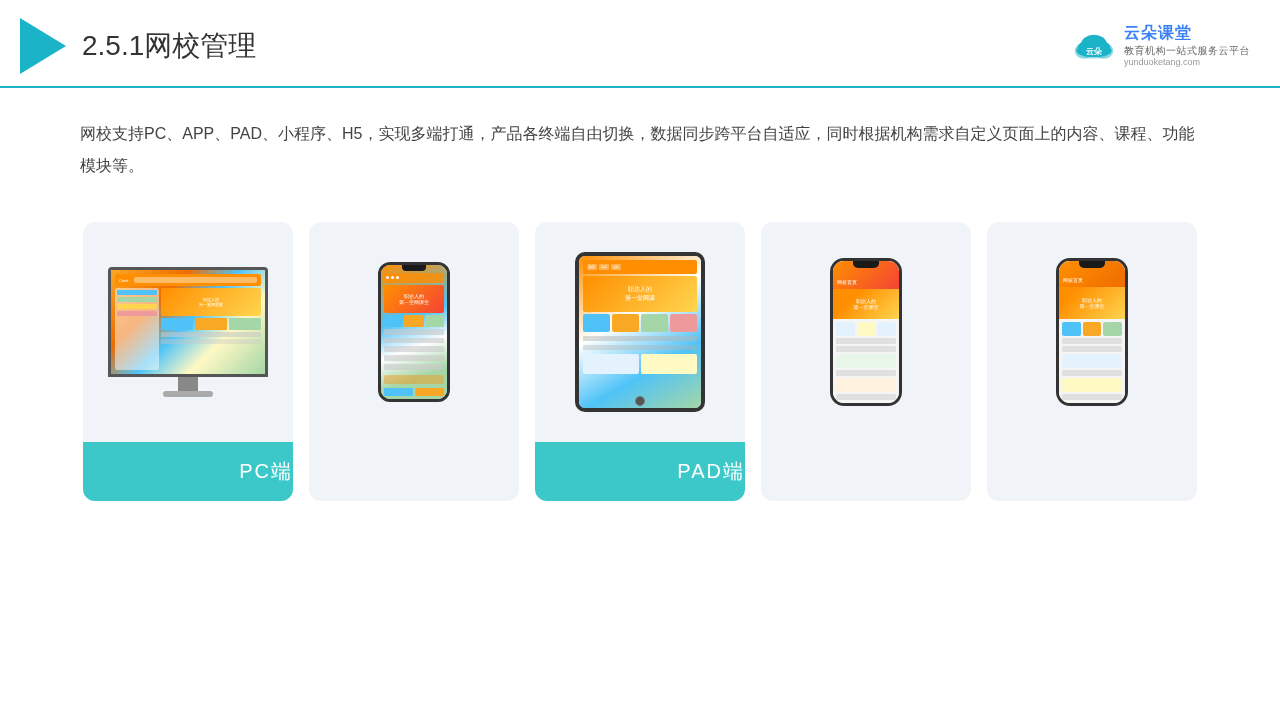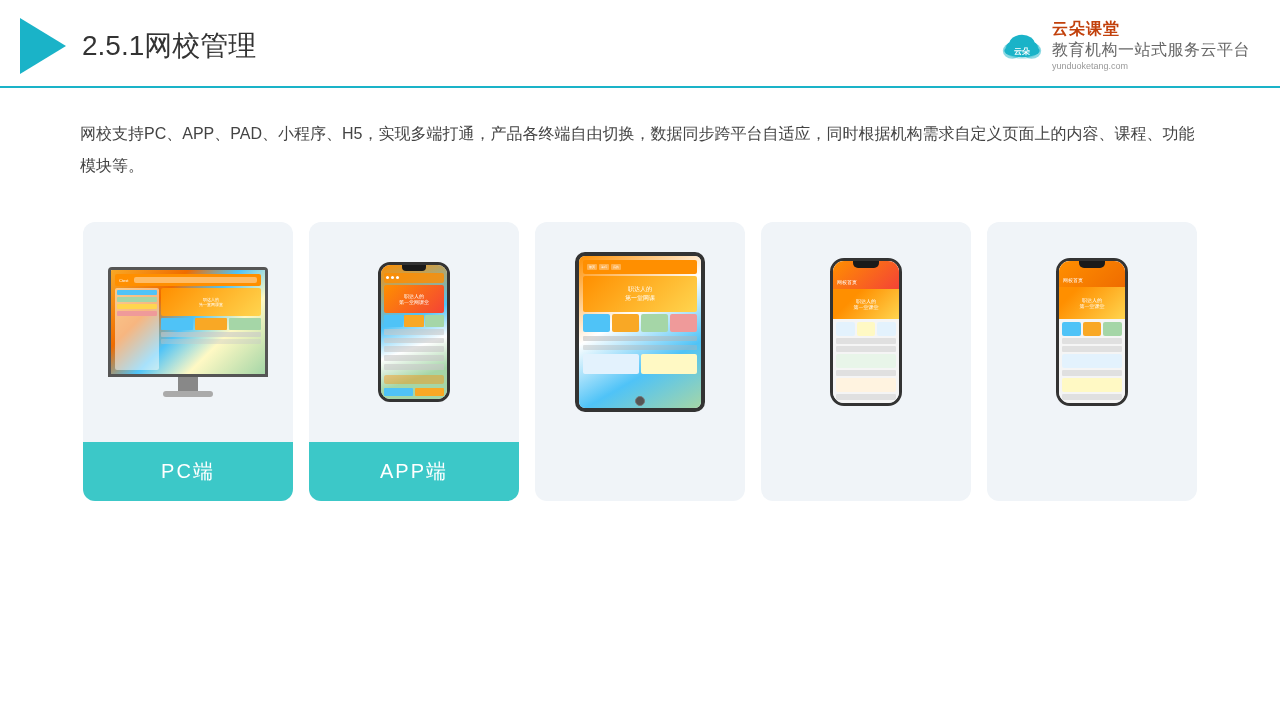--- a/index.html
+++ b/index.html
@@ -51,25 +51,25 @@
       height: 36px;
     }
     .brand-text-block {
       display: flex;
       flex-direction: column;
       line-height: 1.3;
     }
     .brand-name {
       font-size: 16px;
       font-weight: bold;
-      color: #c2410c;
+      color: #3b82f6;
       letter-spacing: 1px;
     }
     .brand-sub {
-      font-size: 16px;
+      font-size: 10px;
       color: #666;
       letter-spacing: 0.5px;
     }
     .brand-url {
       font-size: 9px;
       color: #999;
     }
 
     
     .description {
@@ -104,21 +104,21 @@
       display: flex;
       align-items: center;
       justify-content: center;
       padding: 16px;
     }
 
     .card-label {
       width: 100%;
       background: #3cc8c8;
       color: white;
-      text-align: center;
+      text-align: right;
       font-size: 20px;
       font-weight: 500;
       padding: 16px 0;
       letter-spacing: 2px;
     }
 
     
     .monitor-mockup {
       position: relative;
       width: 160px;
@@ -537,21 +537,20 @@
           <div class="phone-list-item"></div>
           <div class="phone-list-item"></div>
           <div style="height:10px;background:rgba(255,140,0,0.4);border-radius:2px;margin-top:2px;"></div>
           <div style="display:flex;gap:2px;margin-top:2px;">
             <div style="flex:1;height:8px;background:#4fc3f7;border-radius:1px;"></div>
             <div style="flex:1;height:8px;background:#f9a825;border-radius:1px;"></div>
           </div>
         </div>
       </div>
     </div>
-    <div class="card-label">APP端</div>
   </div>
 
   <div class="card">
     <div class="card-image-area">
       <div class="tablet-mockup">
         <div class="tablet-screen">
           <div class="tablet-top-bar">
             <span class="tablet-nav-item">首页</span>
             <span class="tablet-nav-item">课程</span>
             <span class="tablet-nav-item">我的</span>
@@ -568,20 +567,21 @@
           <div style="height:5px;background:rgba(180,180,180,0.5);border-radius:1px;margin-top:2px;"></div>
           <div style="height:5px;background:rgba(180,180,180,0.4);border-radius:1px;margin-top:2px;"></div>
           <div style="display:flex;gap:2px;margin-top:2px;">
             <div style="flex:1;height:20px;background:#e3f2fd;border-radius:2px;"></div>
             <div style="flex:1;height:20px;background:#fff9c4;border-radius:2px;"></div>
           </div>
         </div>
         <div class="tablet-home-btn"></div>
       </div>
     </div>
+    <div class="card-label">PAD端</div>
   </div>
 
   <div class="card">
     <div class="card-image-area">
       <div class="mini-phone-mockup">
         <div class="mini-phone-notch"></div>
         <div class="mini-phone-screen">
           <div class="mini-phone-top">
             <span class="mini-phone-title">网校首页</span>
           </div>

